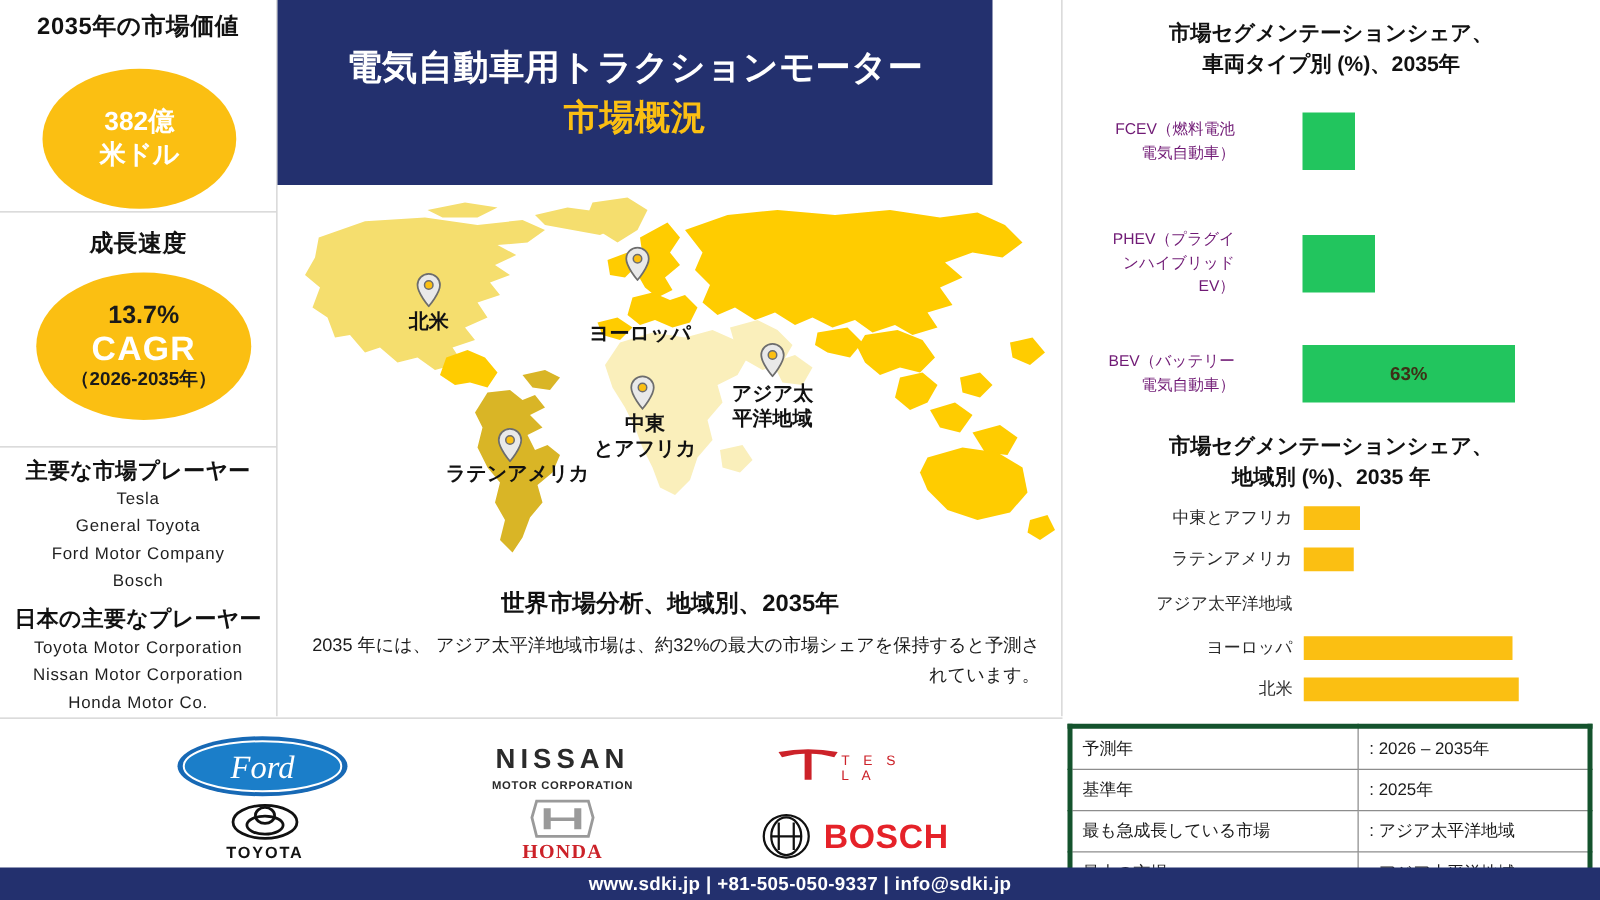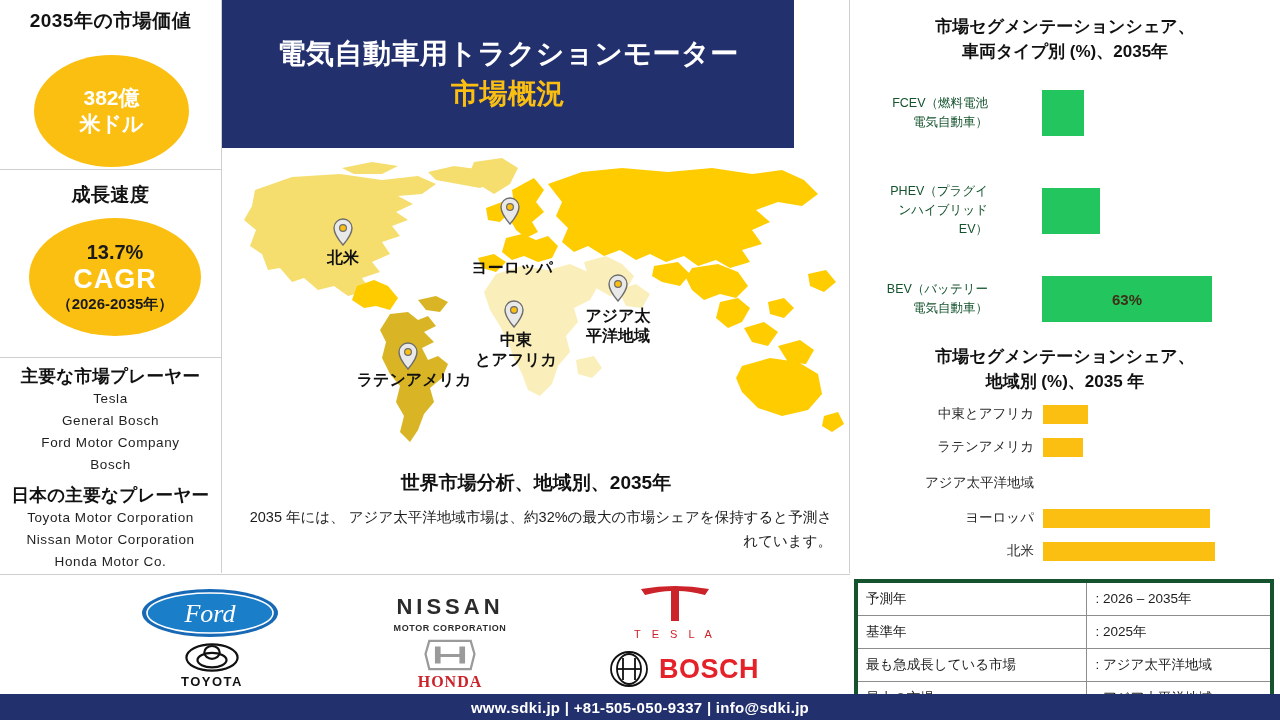--- a/index.html
+++ b/index.html
@@ -51,21 +51,21 @@
   #analysis-title{position:absolute;left:0;top:470px;width:628px;font-size:19px;font-weight:bold;text-align:center;color:#111;}
   #analysis-body{position:absolute;left:18px;top:505px;width:592px;font-size:14.5px;line-height:24px;
                  text-align:right;color:#1c1c1c;}
 
   
   #right-col{left:850px;top:0;width:430px;height:573px;}
   .chart-title{font-size:17px;font-weight:bold;text-align:center;color:#111;line-height:25px;}
 
   #veh-title{position:absolute;left:8px;top:14px;width:414px;}
   .veh-row{position:absolute;left:0;width:430px;display:flex;align-items:center;}
-  .veh-label{width:148px;text-align:right;font-size:12.5px;color:#14532d;line-height:19px;padding-right:10px;box-sizing:border-box;}
+  .veh-label{width:148px;text-align:right;font-size:12.5px;color:#701a75;line-height:19px;padding-right:10px;box-sizing:border-box;}
   .veh-bar{height:46px;background:#22c55e;display:flex;align-items:center;justify-content:center;margin-left:44px;}
   .veh-bar .val{font-size:15px;font-weight:bold;color:#3d3016;}
 
   #reg-title{position:absolute;left:8px;top:344px;width:414px;}
   .reg-row{position:absolute;left:0;width:430px;display:flex;align-items:center;height:24px;}
   .reg-label{width:193px;text-align:right;font-size:13.5px;color:#2a2a2a;padding-right:9px;box-sizing:border-box;}
   .reg-bar{height:19px;background:#FBBF12;display:flex;align-items:center;justify-content:center;}
   .reg-bar .val{font-size:13px;font-weight:bold;color:#3d3016;}
 
   
@@ -103,21 +103,21 @@
       <div id="cagr-ellipse" class="ellipse">
         <div class="pct">13.7%</div>
         <div class="cagr">CAGR</div>
         <div class="yr">（2026-2035年）</div>
       </div>
     </div>
 
     <div id="cell-players" class="left-cell">
       <div id="players-head-1" class="players-head">主要な市場プレーヤー</div>
       <div class="player-item">Tesla</div>
-      <div class="player-item">General Bosch</div>
+      <div class="player-item">General Toyota</div>
       <div class="player-item">Ford Motor Company</div>
       <div class="player-item">Bosch</div>
       <div id="players-head-2" class="players-head">日本の主要なプレーヤー</div>
       <div class="player-item">Toyota Motor Corporation</div>
       <div class="player-item">Nissan Motor Corporation</div>
       <div class="player-item">Honda Motor Co.</div>
     </div>
   </div>
 
   <div id="center-col" class="abs">
@@ -337,21 +337,21 @@
         <ellipse cx="70" cy="26" rx="63" ry="20" fill="#1b7ec9" stroke="#ffffff" stroke-width="1.6"></ellipse>
         <text x="70" y="35" font-family="'Liberation Serif',serif" font-size="26" font-style="italic" fill="#ffffff" text-anchor="middle">Ford</text>
       </svg>
     </div>
 
     <div class="logo" style="left:380px;top:14px;width:140px;height:48px;flex-direction:column;">
       <div style="font-size:22px;letter-spacing:4px;color:#2b2b2b;font-weight:600;">NISSAN</div>
       <div style="font-size:9px;letter-spacing:.6px;color:#2b2b2b;margin-top:3px;font-weight:600;">MOTOR CORPORATION</div>
     </div>
 
-    <div class="logo" style="left:620px;top:8px;width:110px;height:58px;flex-direction:column;">
+    <div class="logo" style="left:620px;top:8px;width:110px;height:58px;flex-direction:row;">
       <svg width="76" height="38" viewBox="0 0 76 38">
         <path d="M4 4 Q38 -2 72 4 L68 10 Q52 6 42 6 L42 36 L34 36 L34 6 Q24 6 8 10 Z" fill="#cc2229"></path>
       </svg>
       <div style="font-size:11px;letter-spacing:4px;color:#cc2229;margin-top:5px;">T E S L A</div>
     </div>
 
     <div class="logo" style="left:160px;top:68px;width:104px;height:46px;flex-direction:column;">
       <svg width="64" height="34" viewBox="0 0 64 34">
         <ellipse cx="32" cy="17" rx="30" ry="15.5" fill="none" stroke="#111" stroke-width="2.6"></ellipse>
         <ellipse cx="32" cy="11" rx="9" ry="7.5" fill="none" stroke="#111" stroke-width="2.6"></ellipse>

